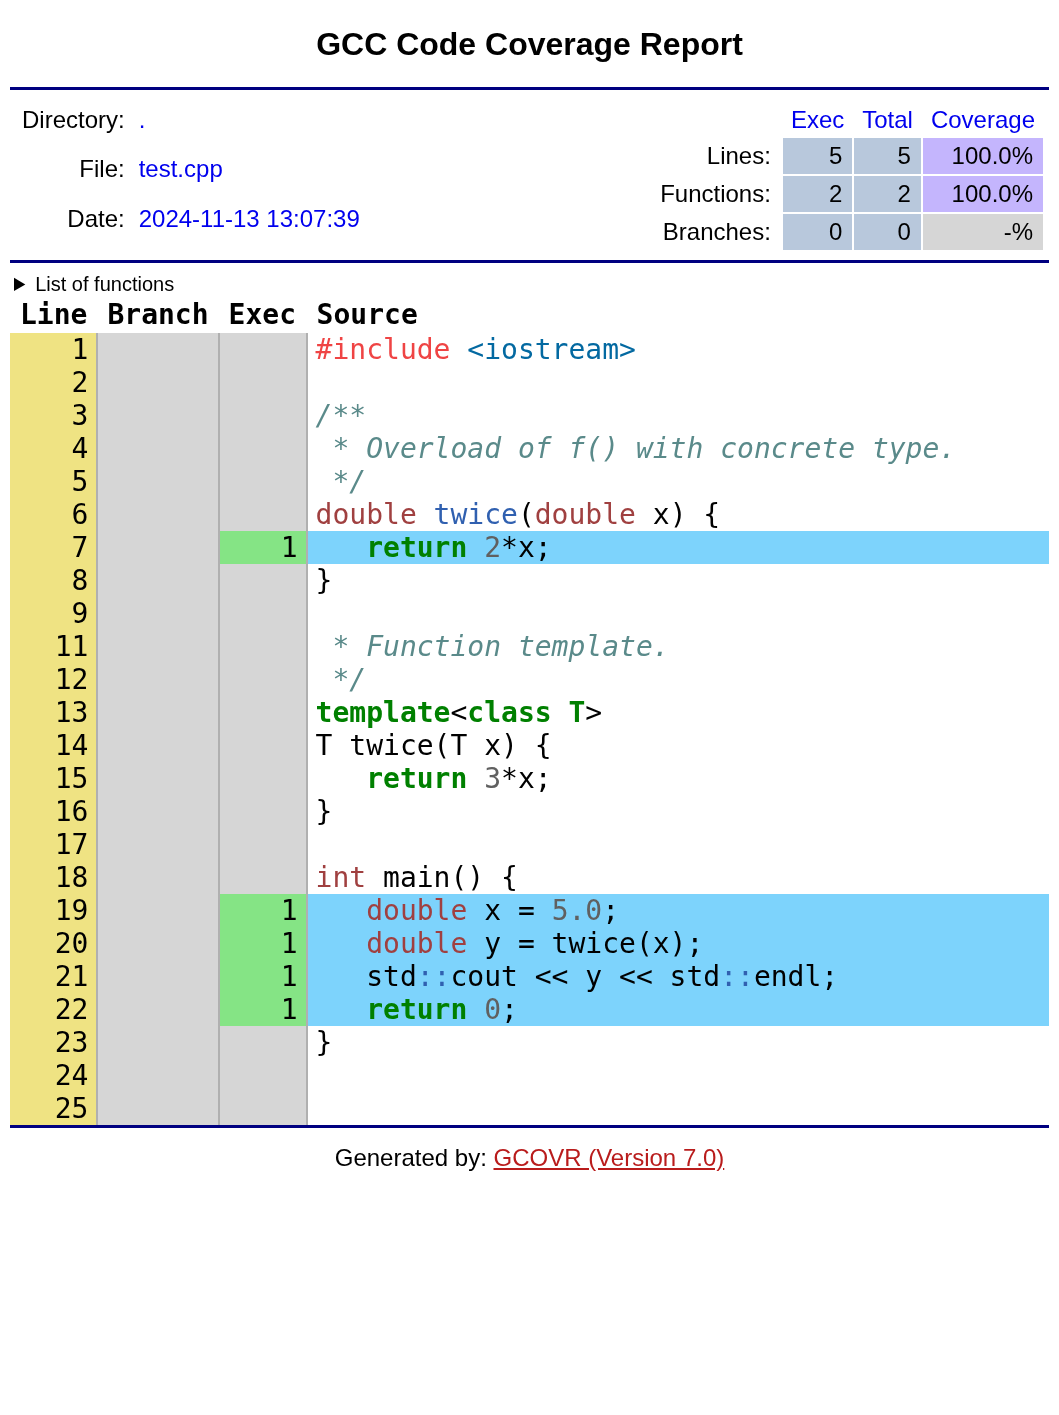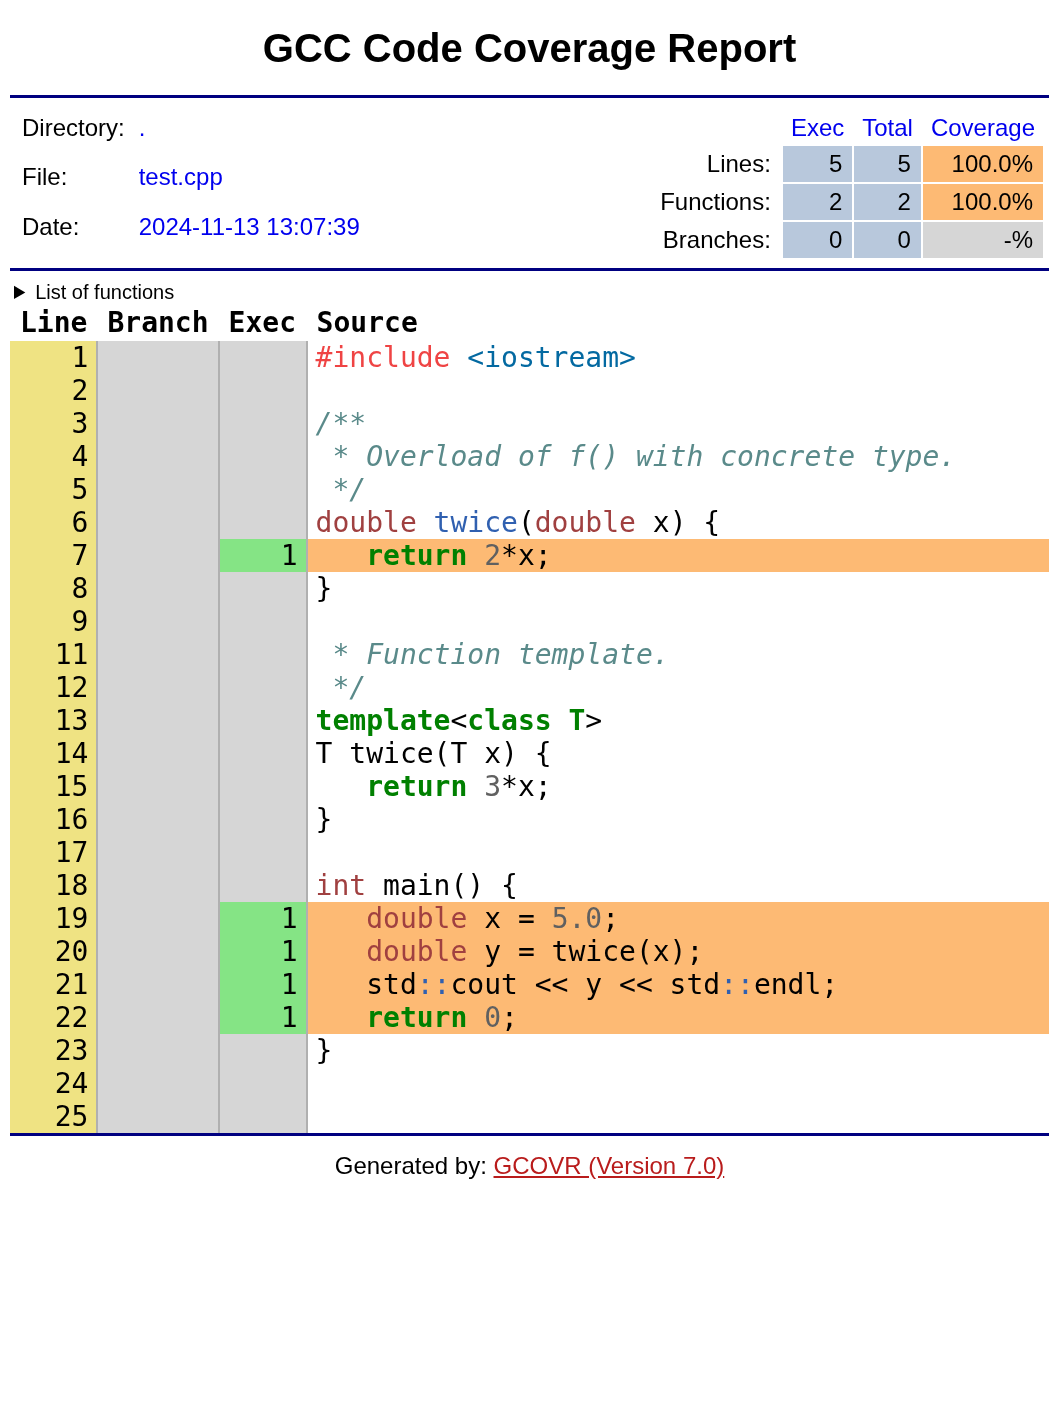--- a/index.html
+++ b/index.html
@@ -5,61 +5,62 @@
   body {
     font-family: sans-serif;
     margin: 0;
     padding: 10px;
     font-size: 24px;
     color: #000;
     background: #fff;
   }
   h1 {
     text-align: center;
-    font-size: 40px;
+    font-size: 32px;
     font-weight: bold;
     margin: 16px 0 24px 0;
   }
   hr.navy {
     border: none;
     border-top: 3px solid #000080;
     margin: 0;
   }
   .summary-wrap {
     display: flex;
     justify-content: space-between;
     padding: 12px 4px 8px 4px;
     gap: 20px;
   }
   .file-meta td {
     padding: 2px 6px;
     vertical-align: top;
   }
   .file-meta td.label {
+    text-align: right;
   }
   .file-meta td.value {
     color: #0000ee;
   }
   .coverage-stats th {
     color: #0000ee;
     font-weight: normal;
     text-align: right;
     padding: 2px 8px;
   }
   .coverage-stats td {
     text-align: right;
     padding: 4px 10px;
   }
   .coverage-stats td.rowlabel {
     text-align: right;
     background: none;
     color: #000;
   }
   .cell-blue { background: #b8c8dc; }
-  .cell-green { background: #fdba74; }
+  .cell-green { background: #c4b5fd; }
   .cell-grey { background: #d6d6d6; }
   details {
     margin: 10px 0 0 4px;
     font-size: 20px;
   }
   summary {
     cursor: pointer;
     user-select: none;
   }
   .src-table {
@@ -91,21 +92,21 @@
     width: 100px;
     border-right: 2px solid #b0b0b0;
   }
   td.exec {
     background: #d6d6d6;
     text-align: right;
     width: 70px;
     border-right: 2px solid #b0b0b0;
   }
   td.covered-exec { background: #85e485; }
-  td.covered-src  { background: #fdba74; }
+  td.covered-src  { background: #7dd3fc; }
   td.source { }
   .tok-pp { color: #ef4444; }
   .tok-kw { color: #008000; font-weight: bold; }
   .tok-type { color: #a04040; }
   .tok-func { color: #3060b0; }
   .tok-str { color: #0369a1; }
   .tok-cmt { color: #5a8a8a; font-style: italic; }
   .tok-num { color: #606060; }
   .tok-ns { color: #3060b0; }
   footer {

